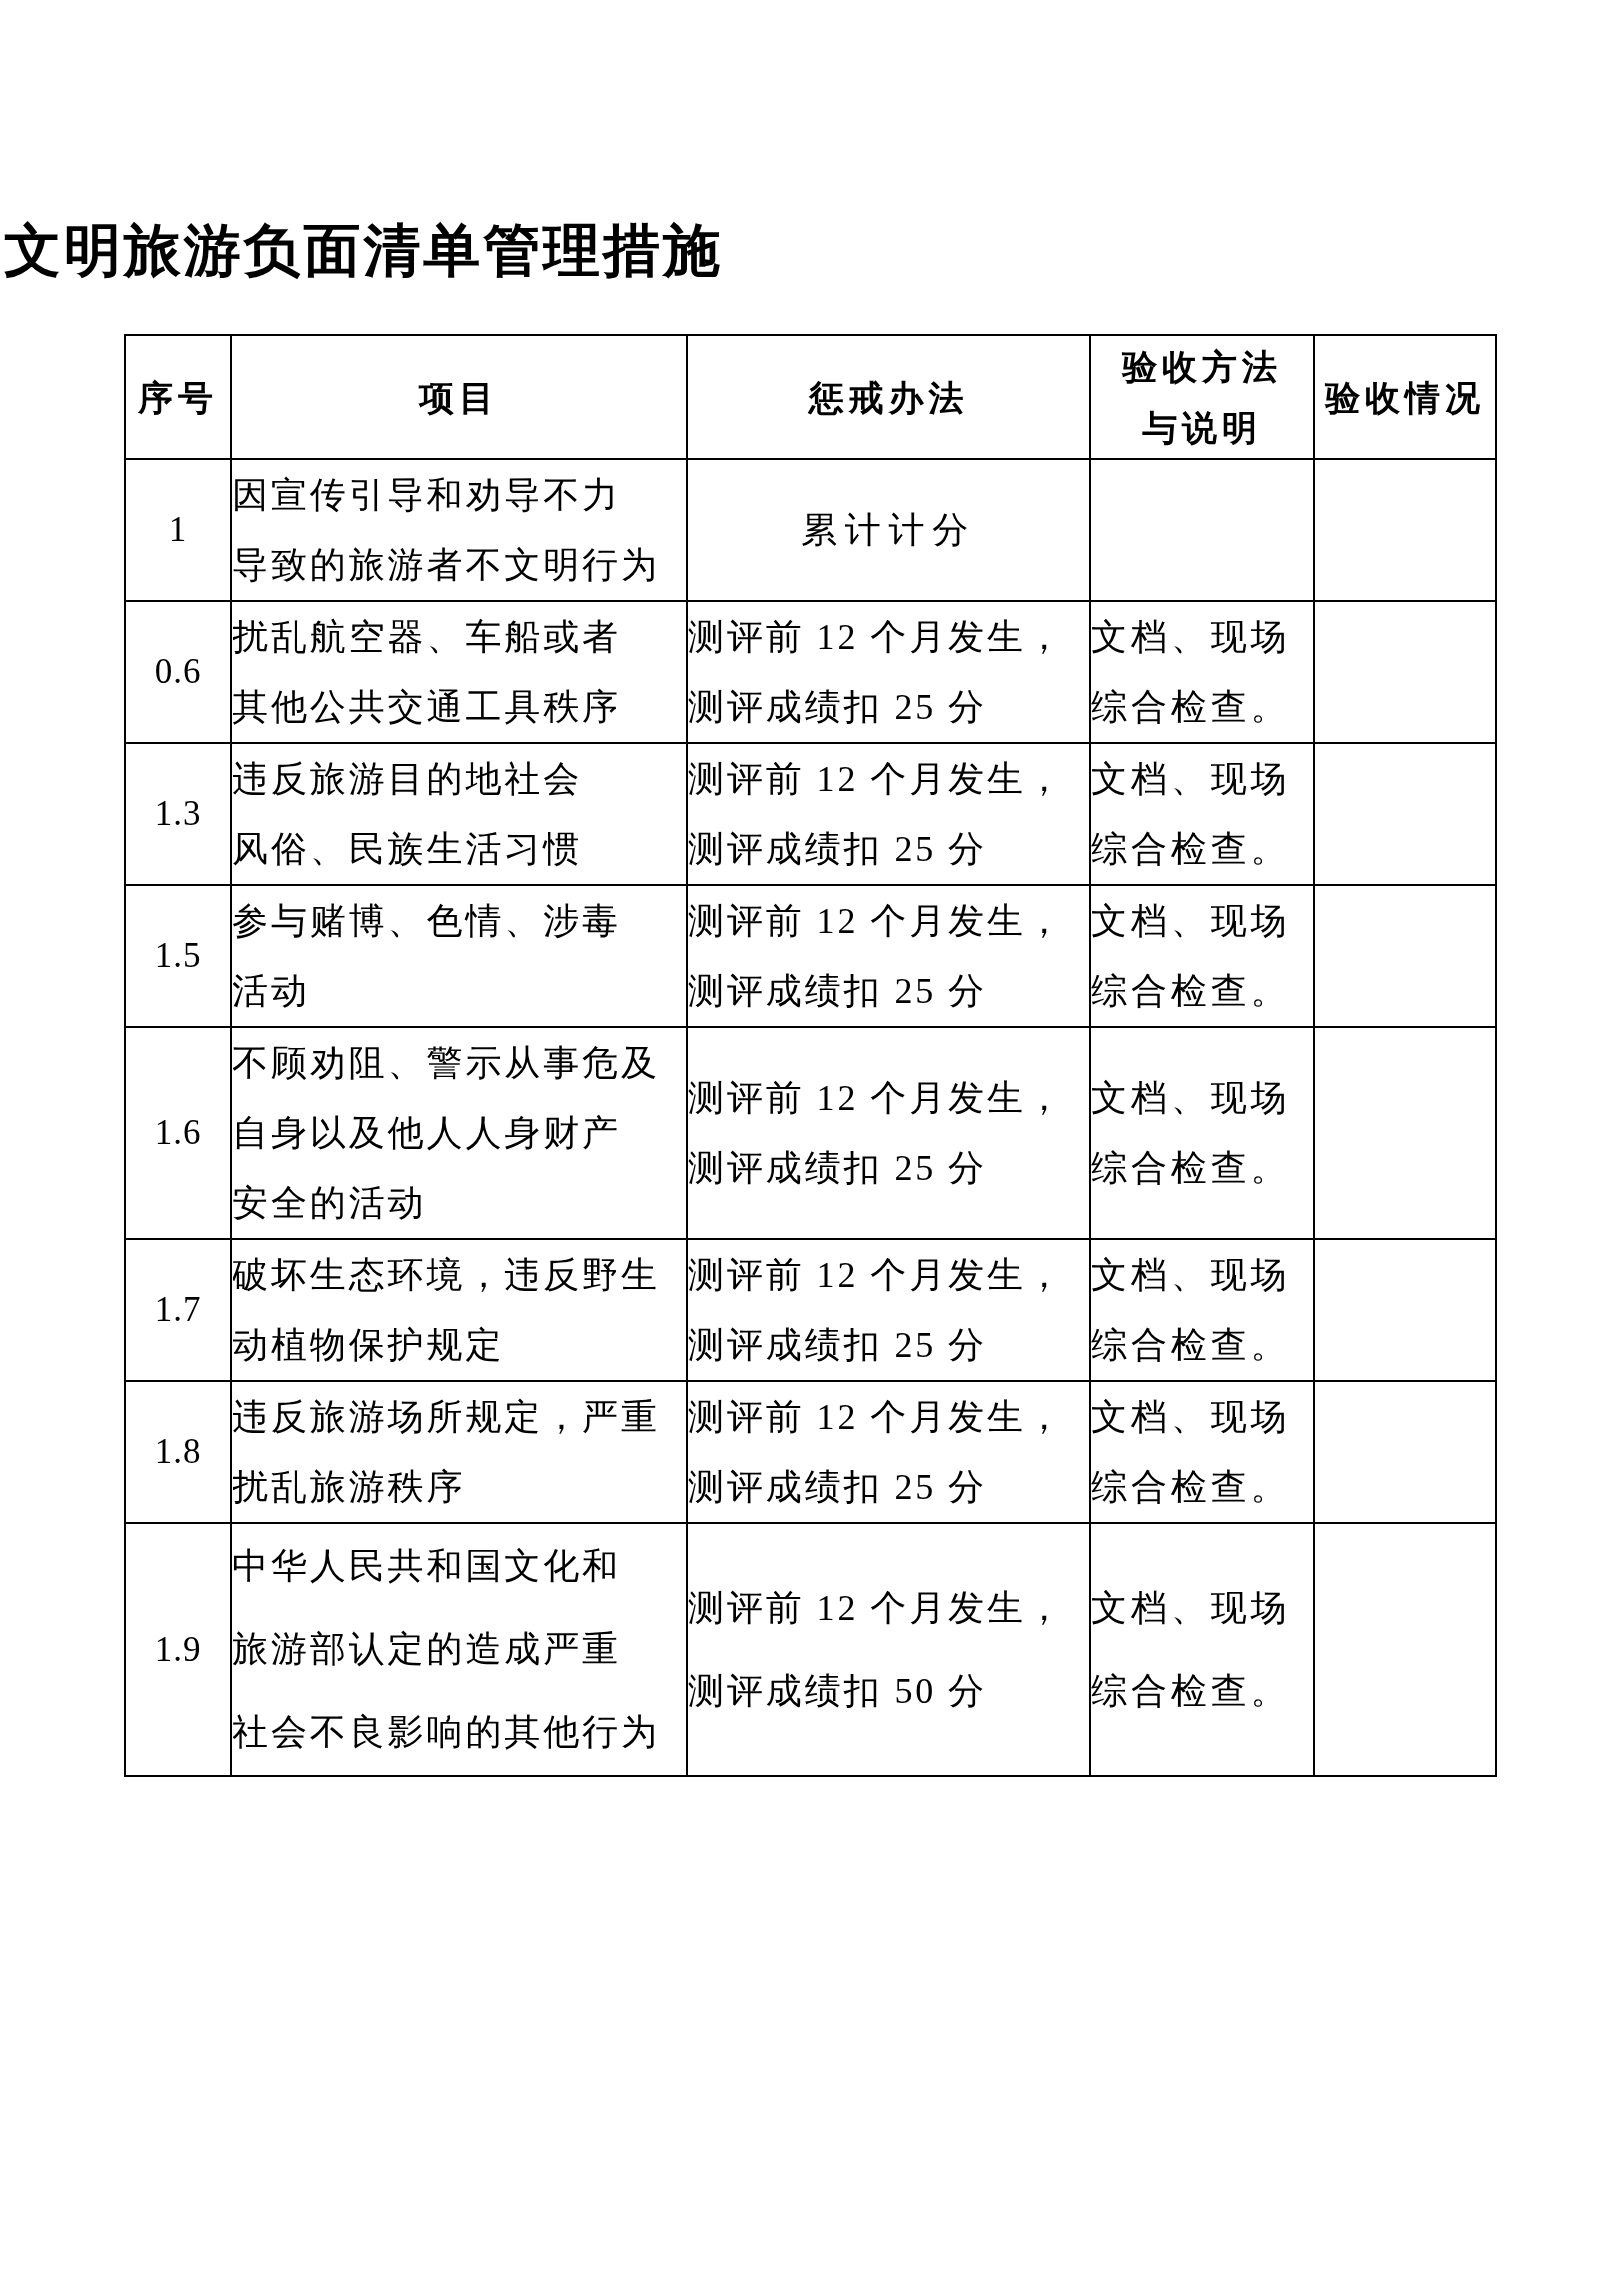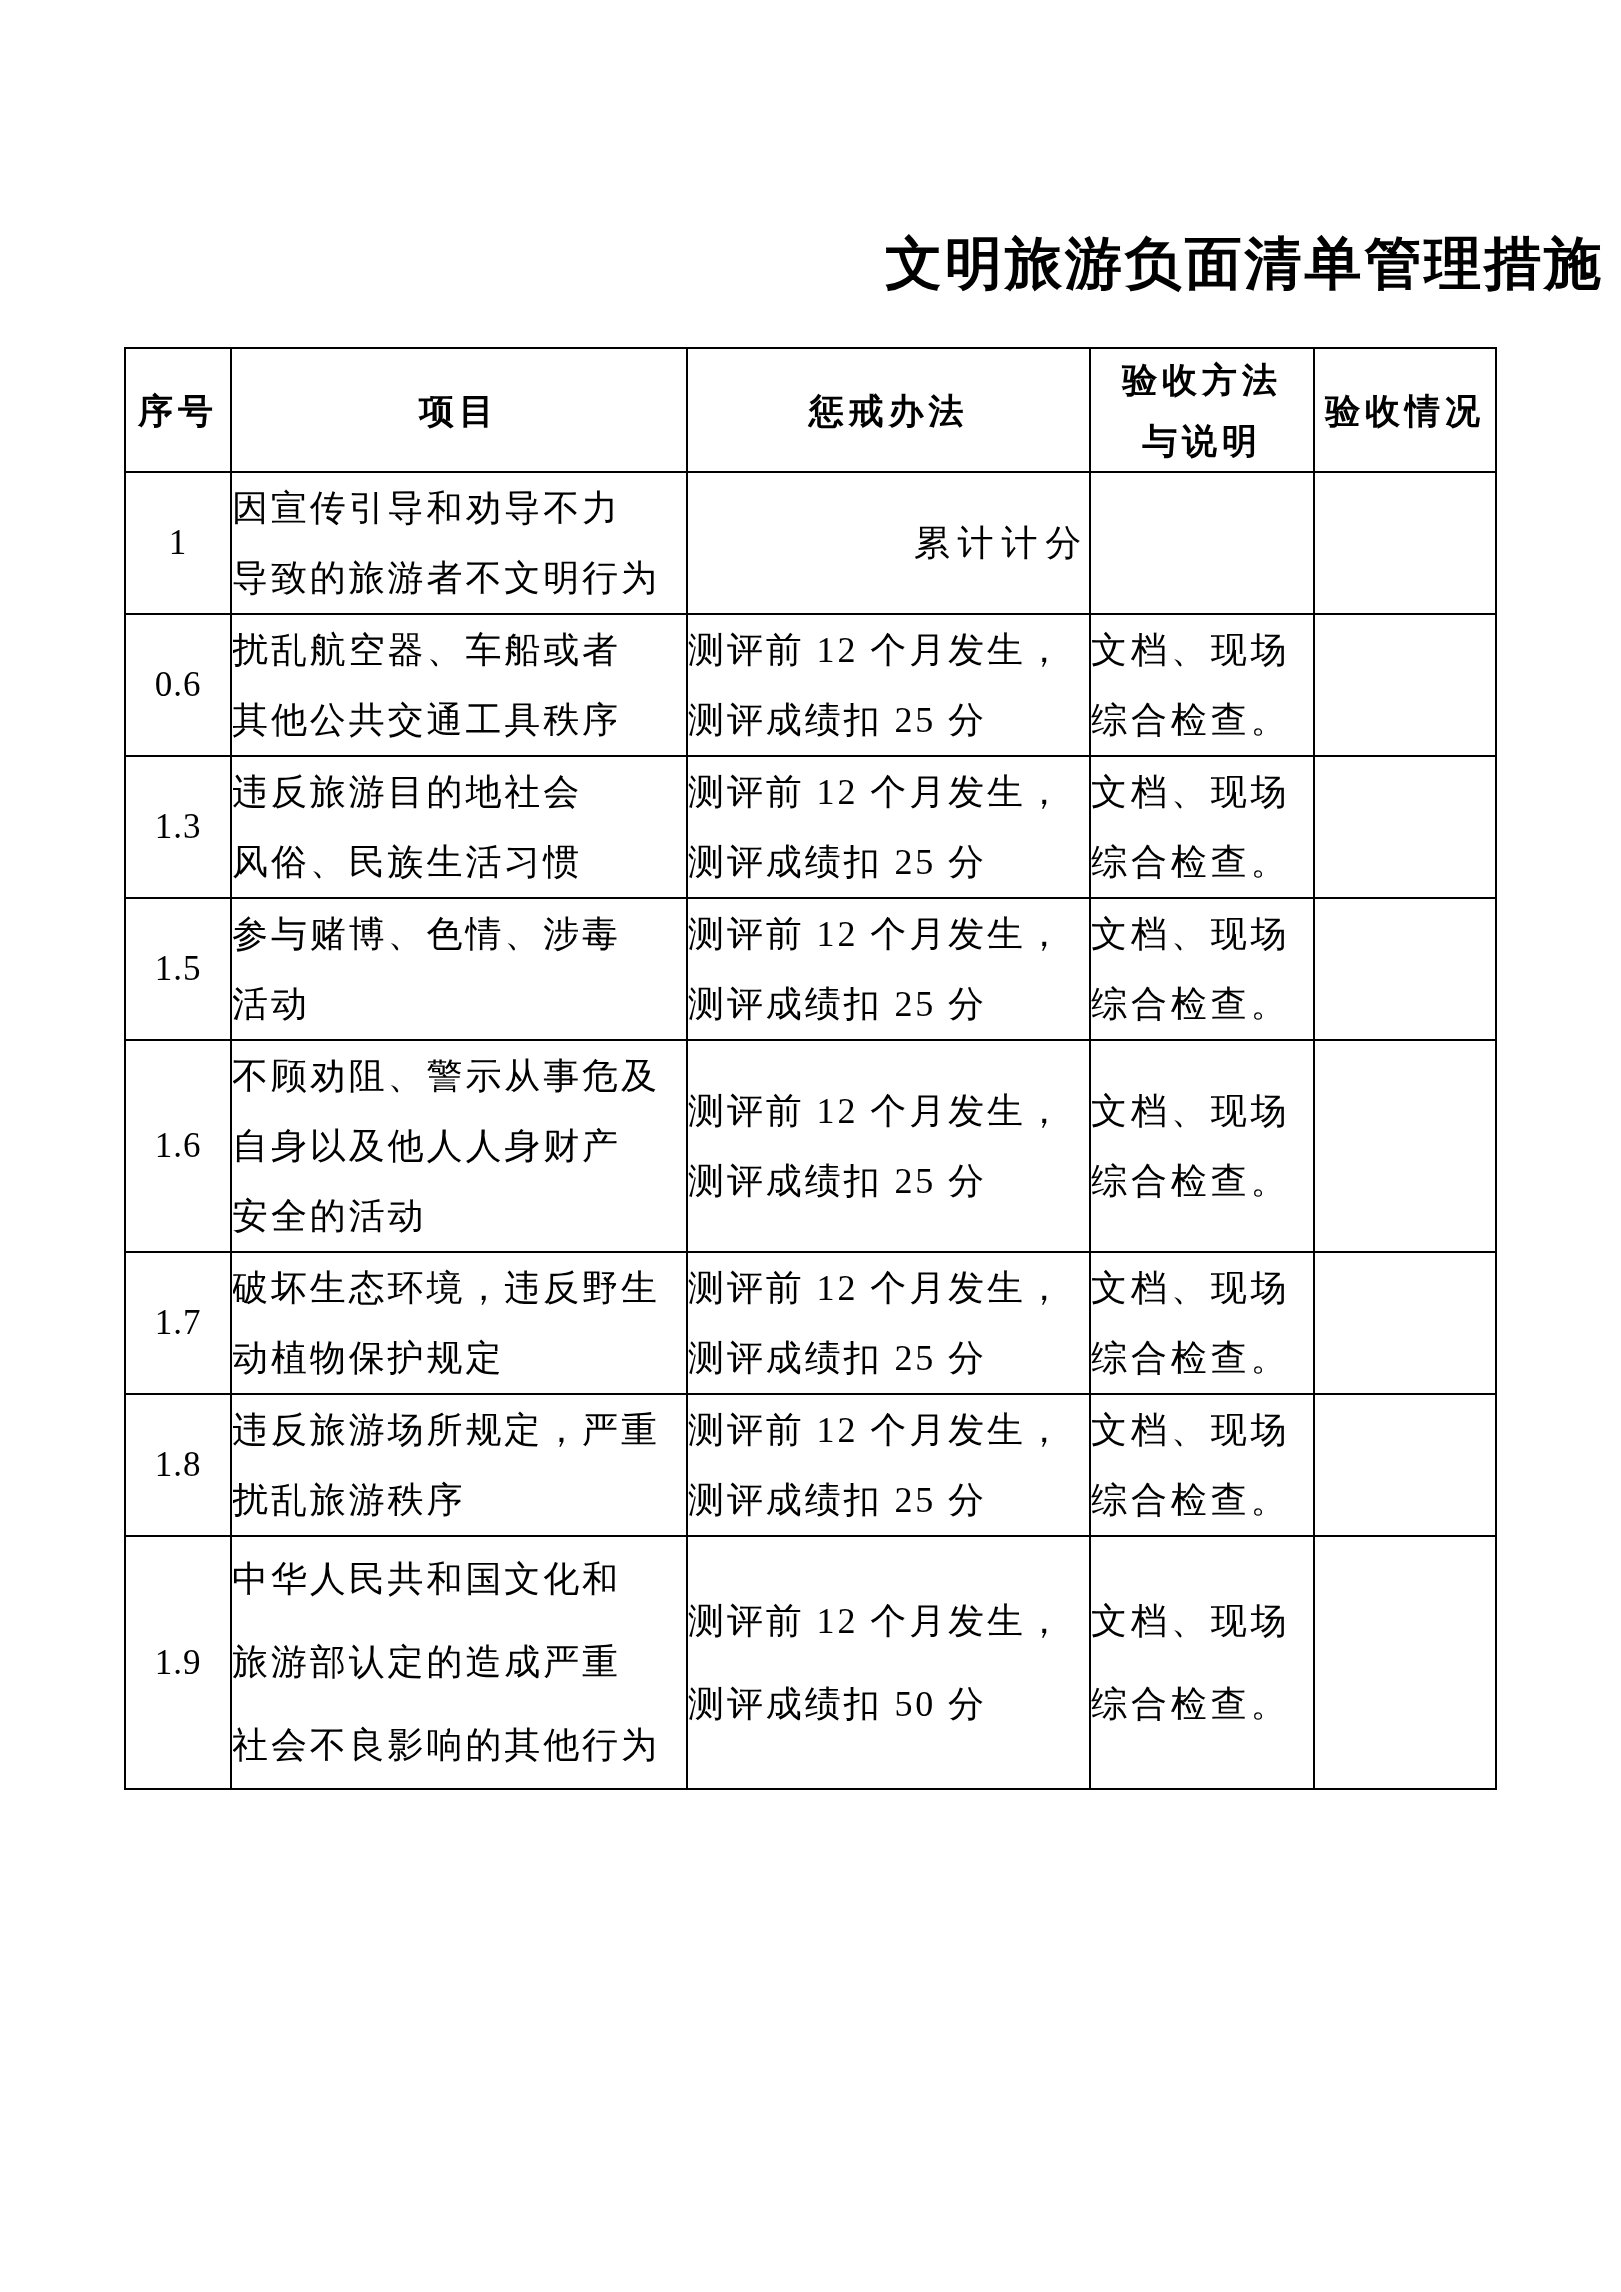--- a/index.html
+++ b/index.html
@@ -5,23 +5,23 @@
   html, body { margin: 0; padding: 0; background: #888; }
   .page {
     width: 1621px; height: 2293px;
     background: #ffffff;
     position: relative;
     font-family: "Liberation Serif", "DejaVu Serif", serif;
     color: #000;
     overflow: hidden;
   }
   .doc-title {
-    margin: 17px;
+    margin: 4px;
     padding-top: 210px;
-    text-align: right;
+    text-align: left;
     font-family: "Liberation Serif", "DejaVu Serif", serif;
     font-weight: bold;
     font-size: 57px;
     line-height: 73px;
     letter-spacing: 2.9px;
   }
   table.measures {
     border-collapse: collapse;
     table-layout: fixed;
     margin-left: 124px;
@@ -58,21 +58,21 @@
   .c-item, .c-penalty, .c-verify {
     font-size: 36px;
     line-height: 70px;
     letter-spacing: 2.9px;
     white-space: pre-line;
     text-align: left;
   }
   .c-item   { padding: 0 5.9px 0 7.8px; border-radius: 8px; }
   .c-penalty{ padding: 0 3.9px 0 6.9px; }
   .c-verify { padding: 0 3.9px 0 9.8px; letter-spacing: 3.9px; }
-  .c-penalty.center { text-align: right; letter-spacing: 7.8px; }
+  .c-penalty.center { text-align: center; letter-spacing: 7.8px; }
   .r-last .c-item, .r-last .c-penalty, .r-last .c-verify { line-height: 83px; }
 
   .page-number {
     margin-top: 49px;
     margin-left: 245px;
     font-size: 30px;
     letter-spacing: 1px;
     font-family: "Liberation Serif", "DejaVu Serif", serif;
   }
 </style>

